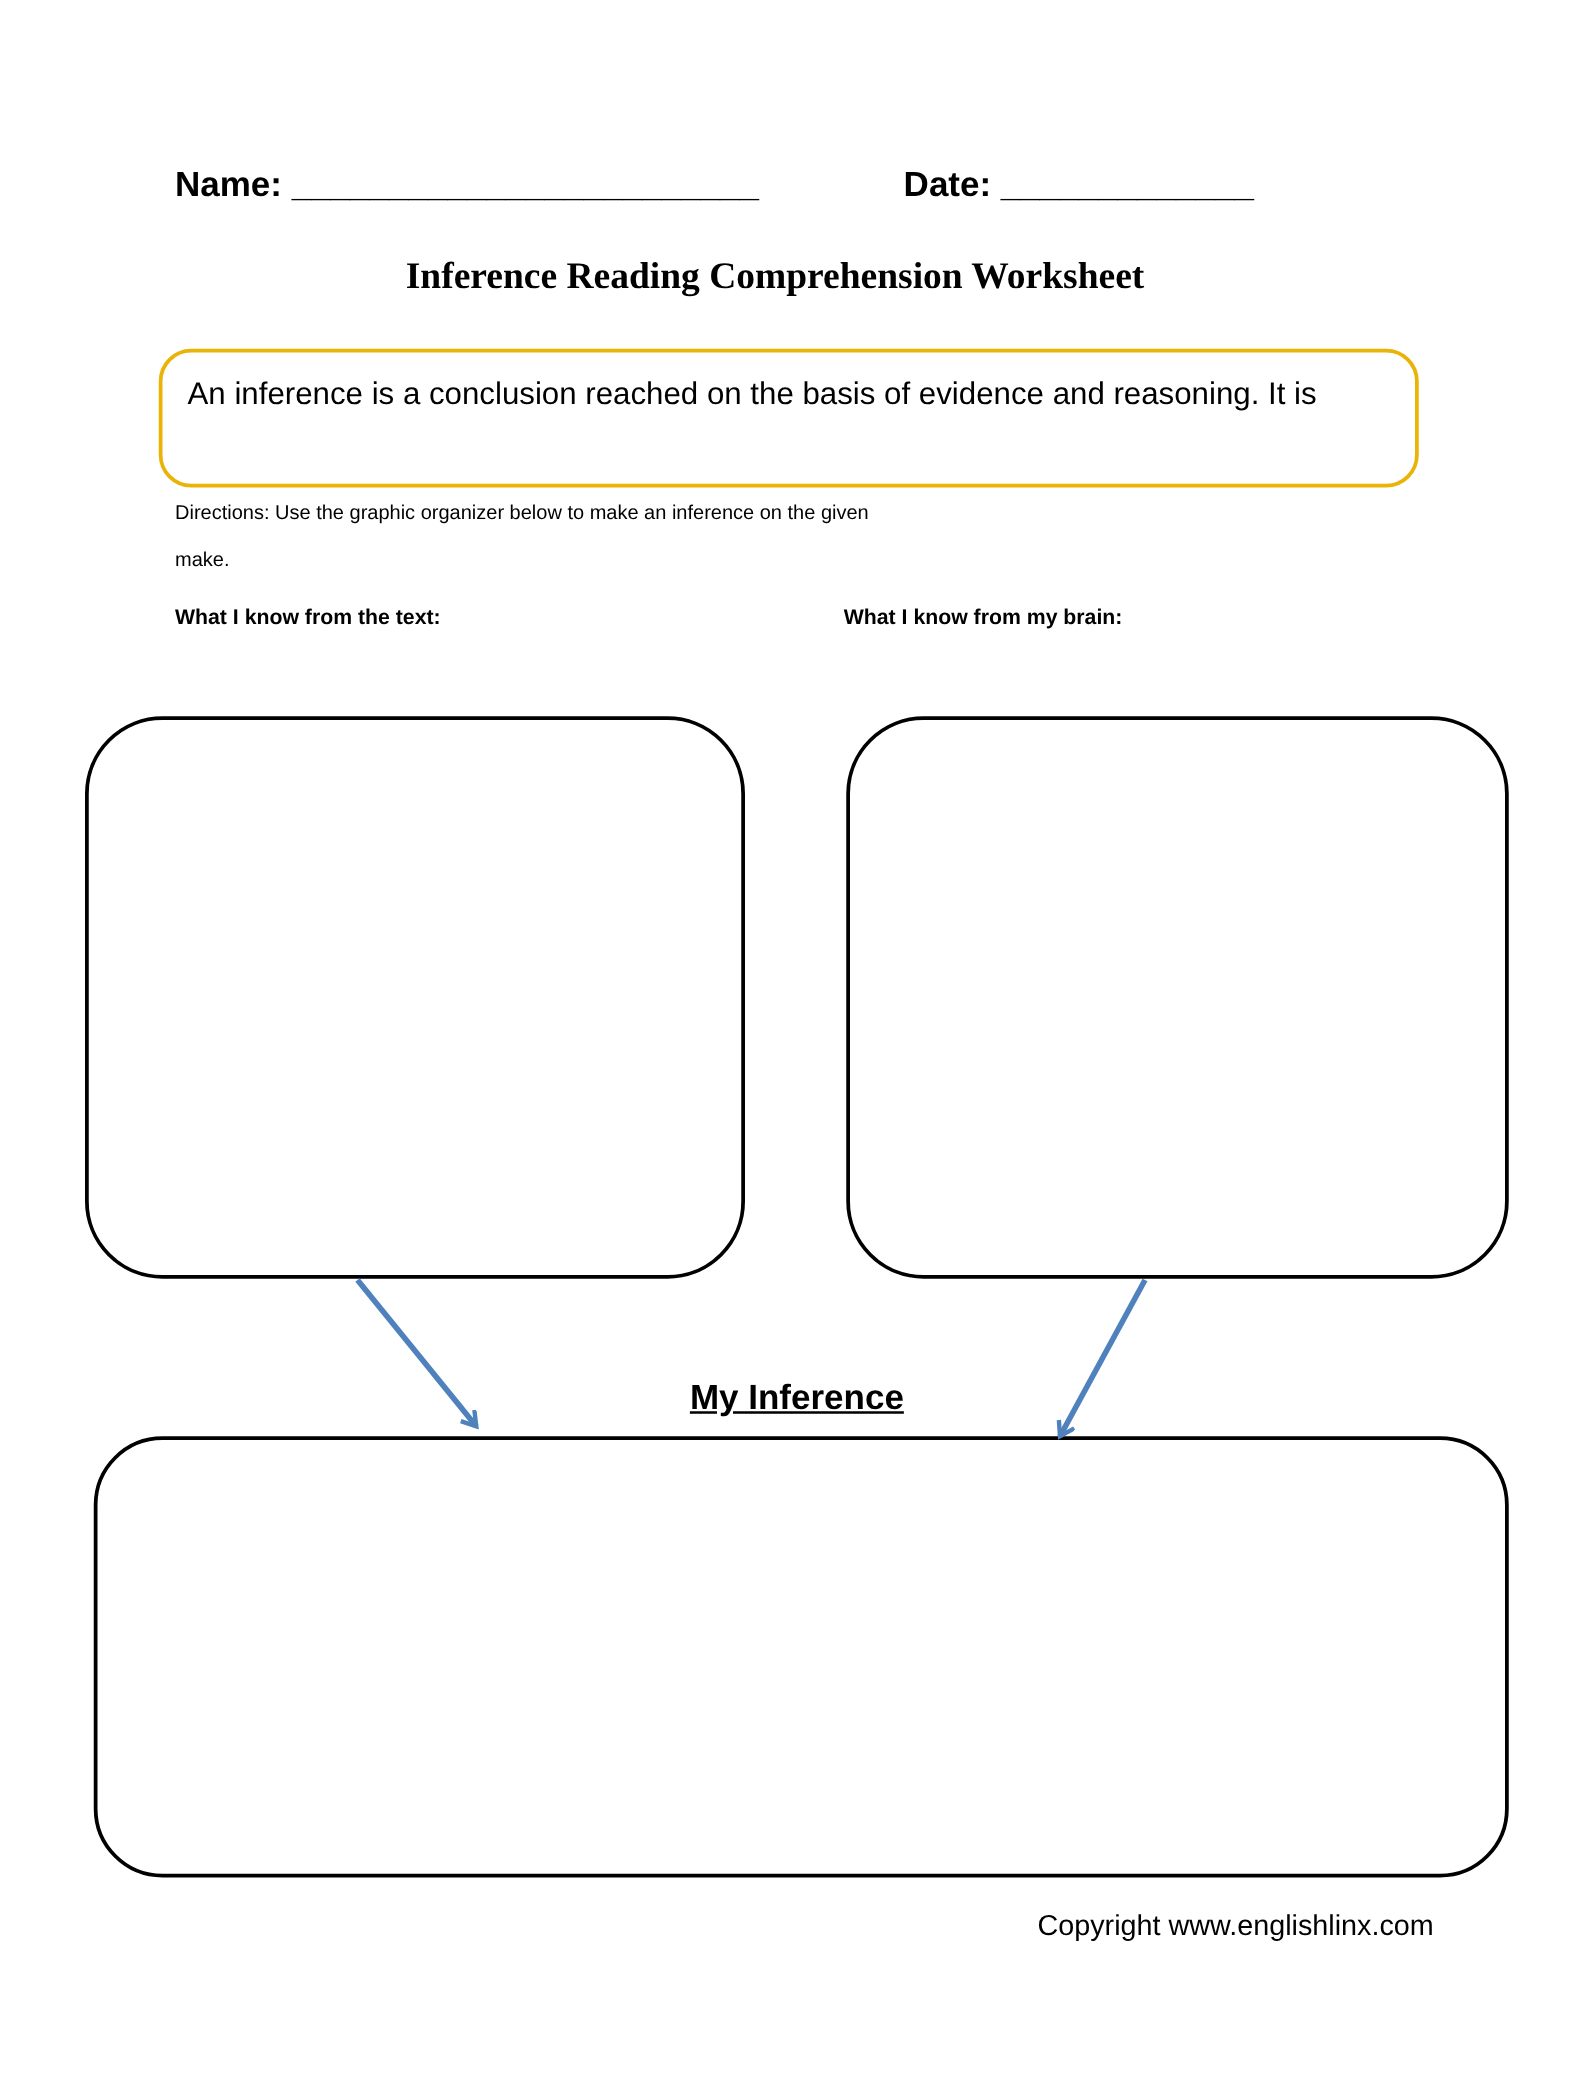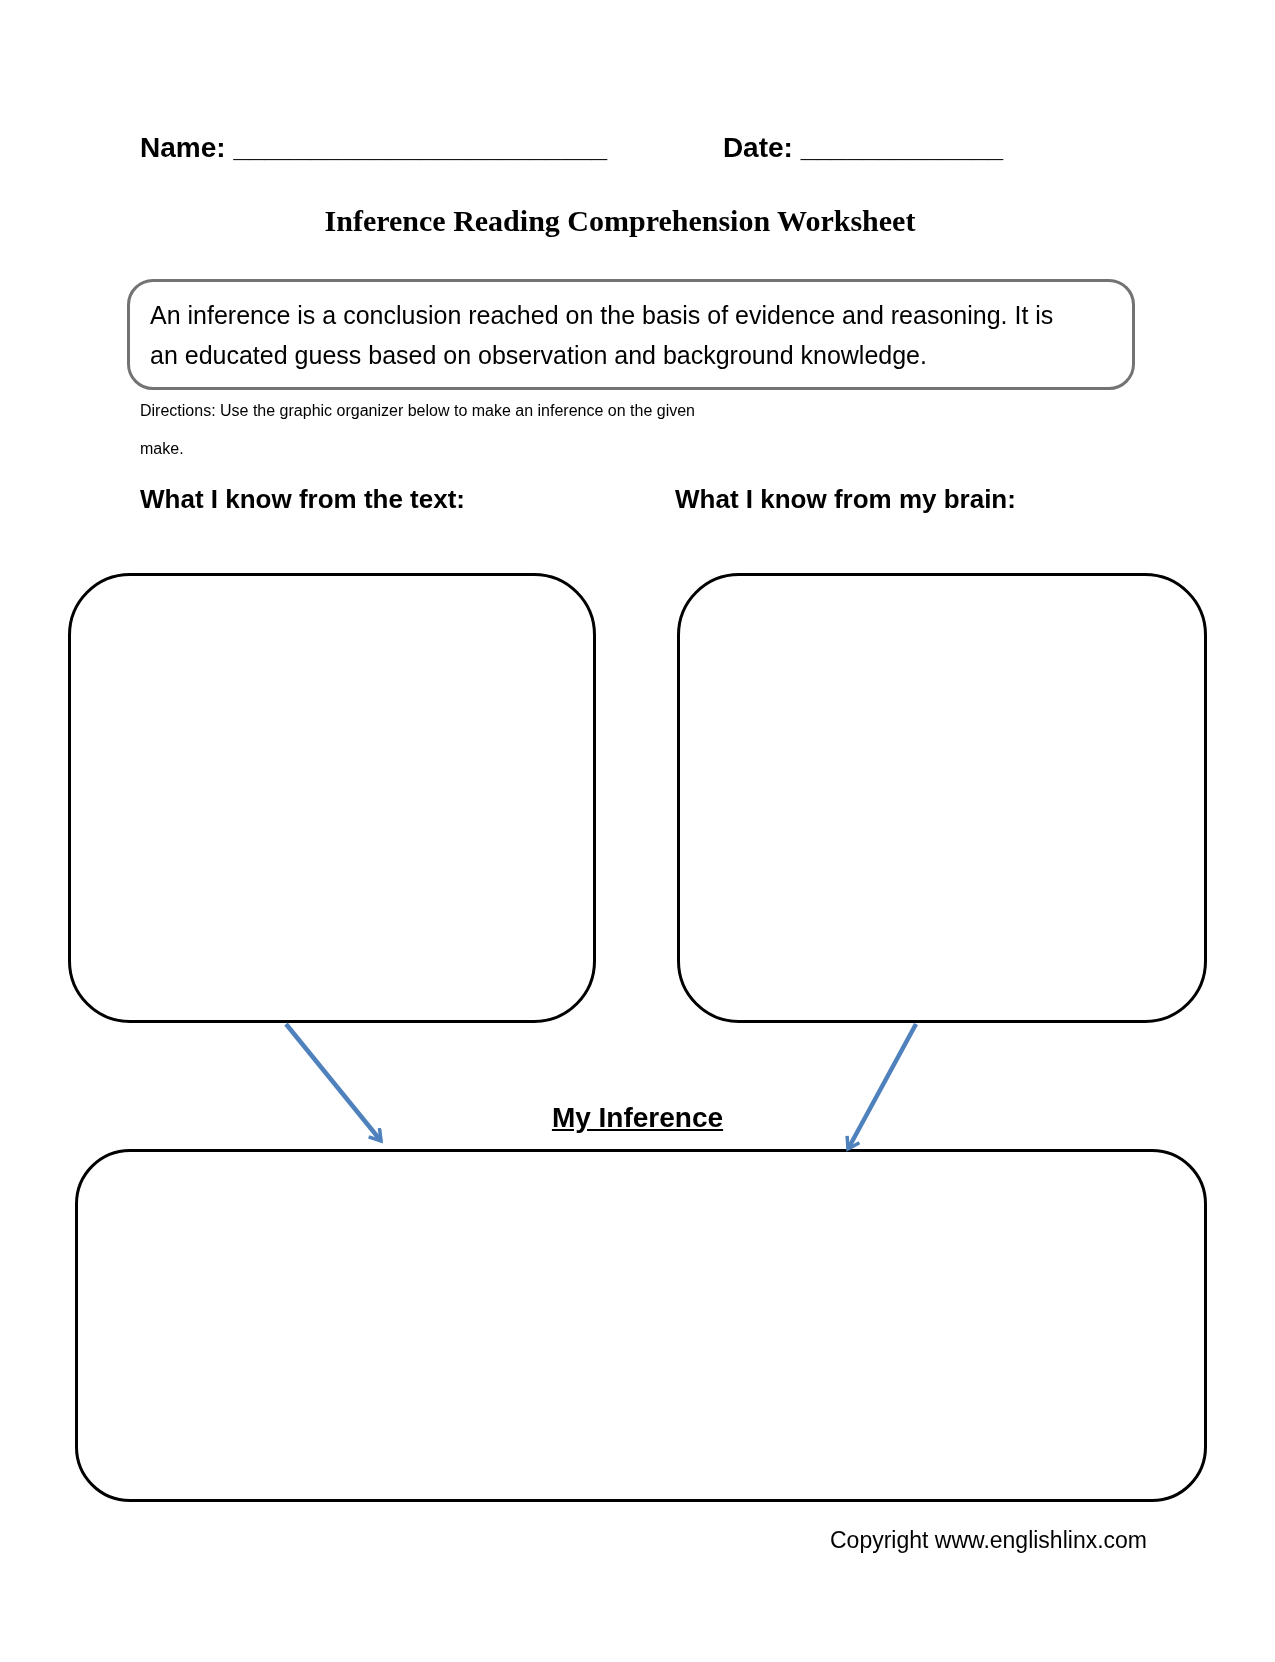--- a/index.html
+++ b/index.html
@@ -31,41 +31,41 @@
     text-align: center;
     font-family: "Liberation Serif", serif;
     font-weight: bold;
     font-size: 30px;
   }
 
   
   .definition-box {
     left: 127px; top: 279px;
     width: 1008px; height: 111px;
-    border: 3px solid #737373;
+    border: 3px solid #eab308;
     border-radius: 26px;
     padding: 13px 20px 0 20px;
     font-size: 25px;
     line-height: 40px;
   }
   .definition-box .line { display: block; white-space: nowrap; }
 
   
   .directions {
     left: 140px; top: 392px;
     width: 960px;
     font-size: 16px;
     line-height: 38px;
   }
   .directions .line { display: block; }
 
   
   .box-label {
     top: 484px;
-    font-size: 26px;
+    font-size: 17px;
     font-weight: bold;
     white-space: nowrap;
   }
   .box-label.left  { left: 140px; }
   .box-label.right { left: 675px; }
 
   
   .org-box {
     border: 3px solid #000000;
     background: #ffffff;
@@ -107,21 +107,20 @@
     <span class="blank">________________________</span>
     <span class="date-label">Date:</span>
     <span> </span>
     <span class="blank">_____________</span>
   </div>
 
   <div class="abs title">Inference Reading Comprehension Worksheet</div>
 
   <div class="abs definition-box">
     <span class="line">An inference is a conclusion reached on the basis of evidence and reasoning. It is</span>
-    <span class="line">an educated guess based on observation and background knowledge.</span>
   </div>
 
   <div class="abs directions">
     <span class="line">Directions: Use the graphic organizer below to make an inference on the given</span>
     <span class="line">make.</span>
   </div>
 
   <div class="abs box-label left">What I know from the text:</div>
   <div class="abs box-label right">What I know from my brain:</div>
 

